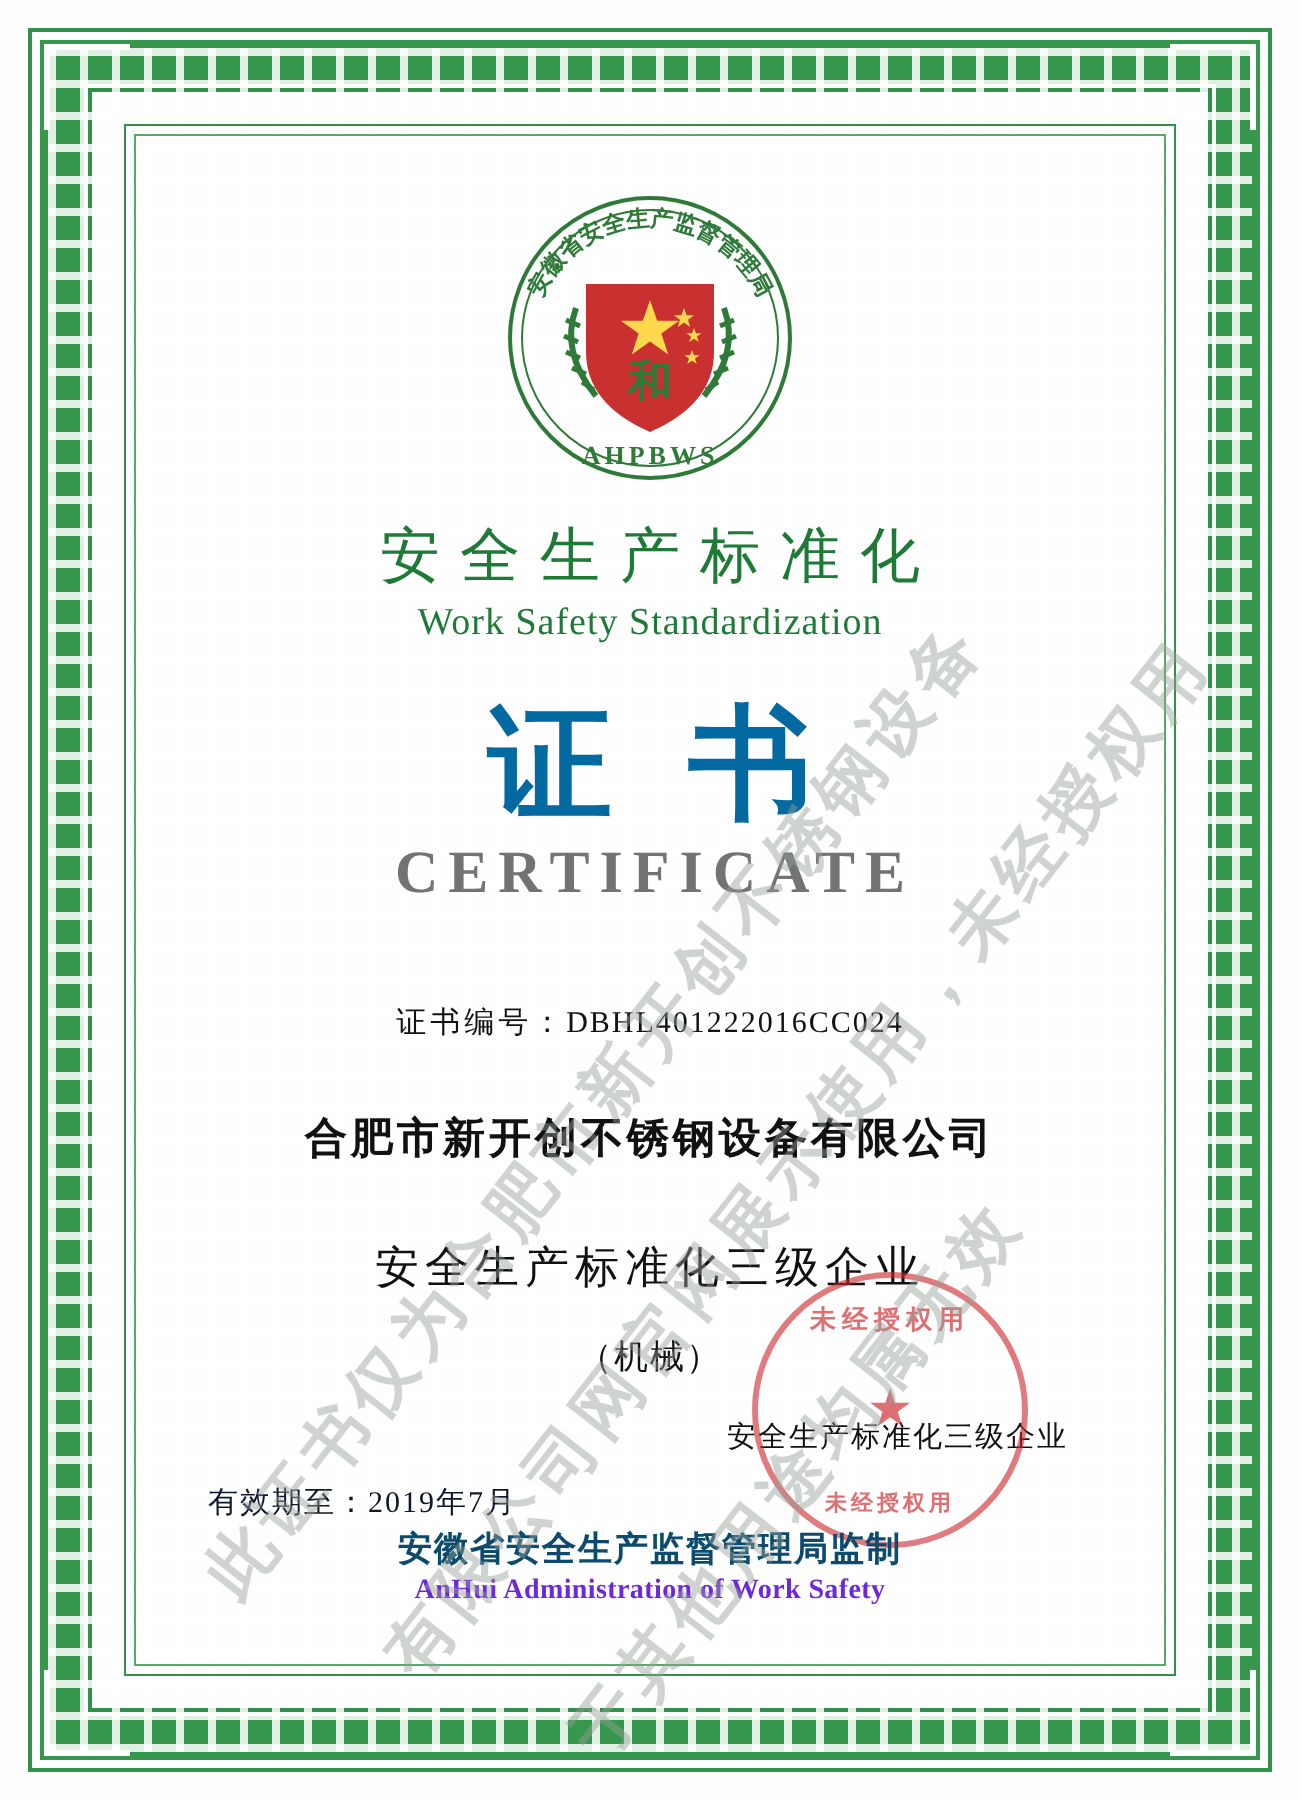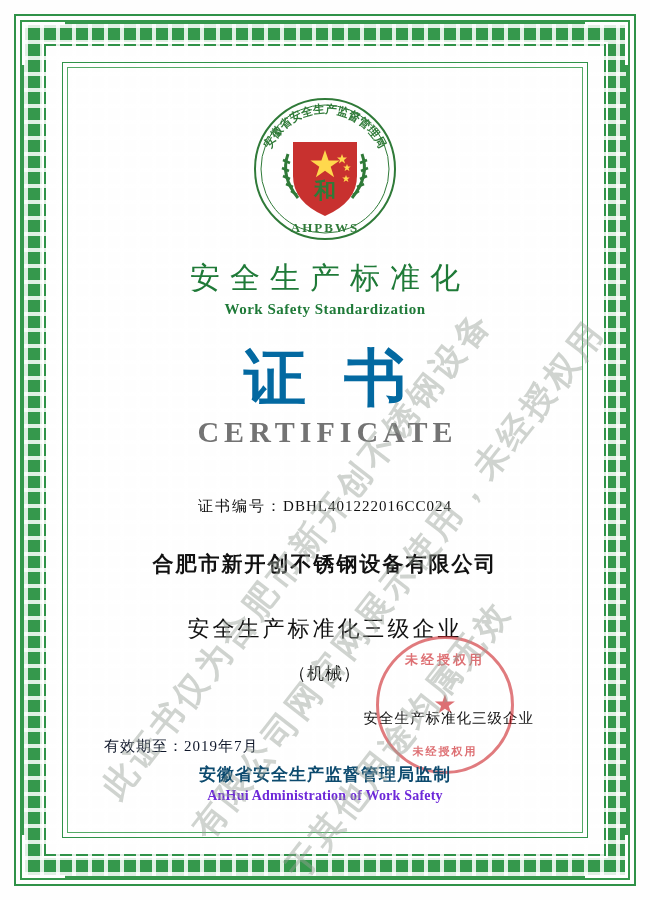--- a/index.html
+++ b/index.html
@@ -131,22 +131,22 @@
     font-family: "Liberation Serif", serif;
     font-size: 30px;
     font-weight: normal;
     color: #1f7a38;
     letter-spacing: 10px;
     text-indent: 10px;
   }
   .title-en {
     margin-top: 2px;
     font-family: "Liberation Serif", serif;
-    font-size: 15px;
-    font-weight: bold;
+    font-size: 19px;
+    font-weight: normal;
     color: #1f7a38;
     letter-spacing: 0.5px;
   }
 
   .big-cn {
     margin-top: 28px;
     font-family: "Liberation Serif", serif;
     font-size: 62px;
     font-weight: bold;
     color: #0369a1;

